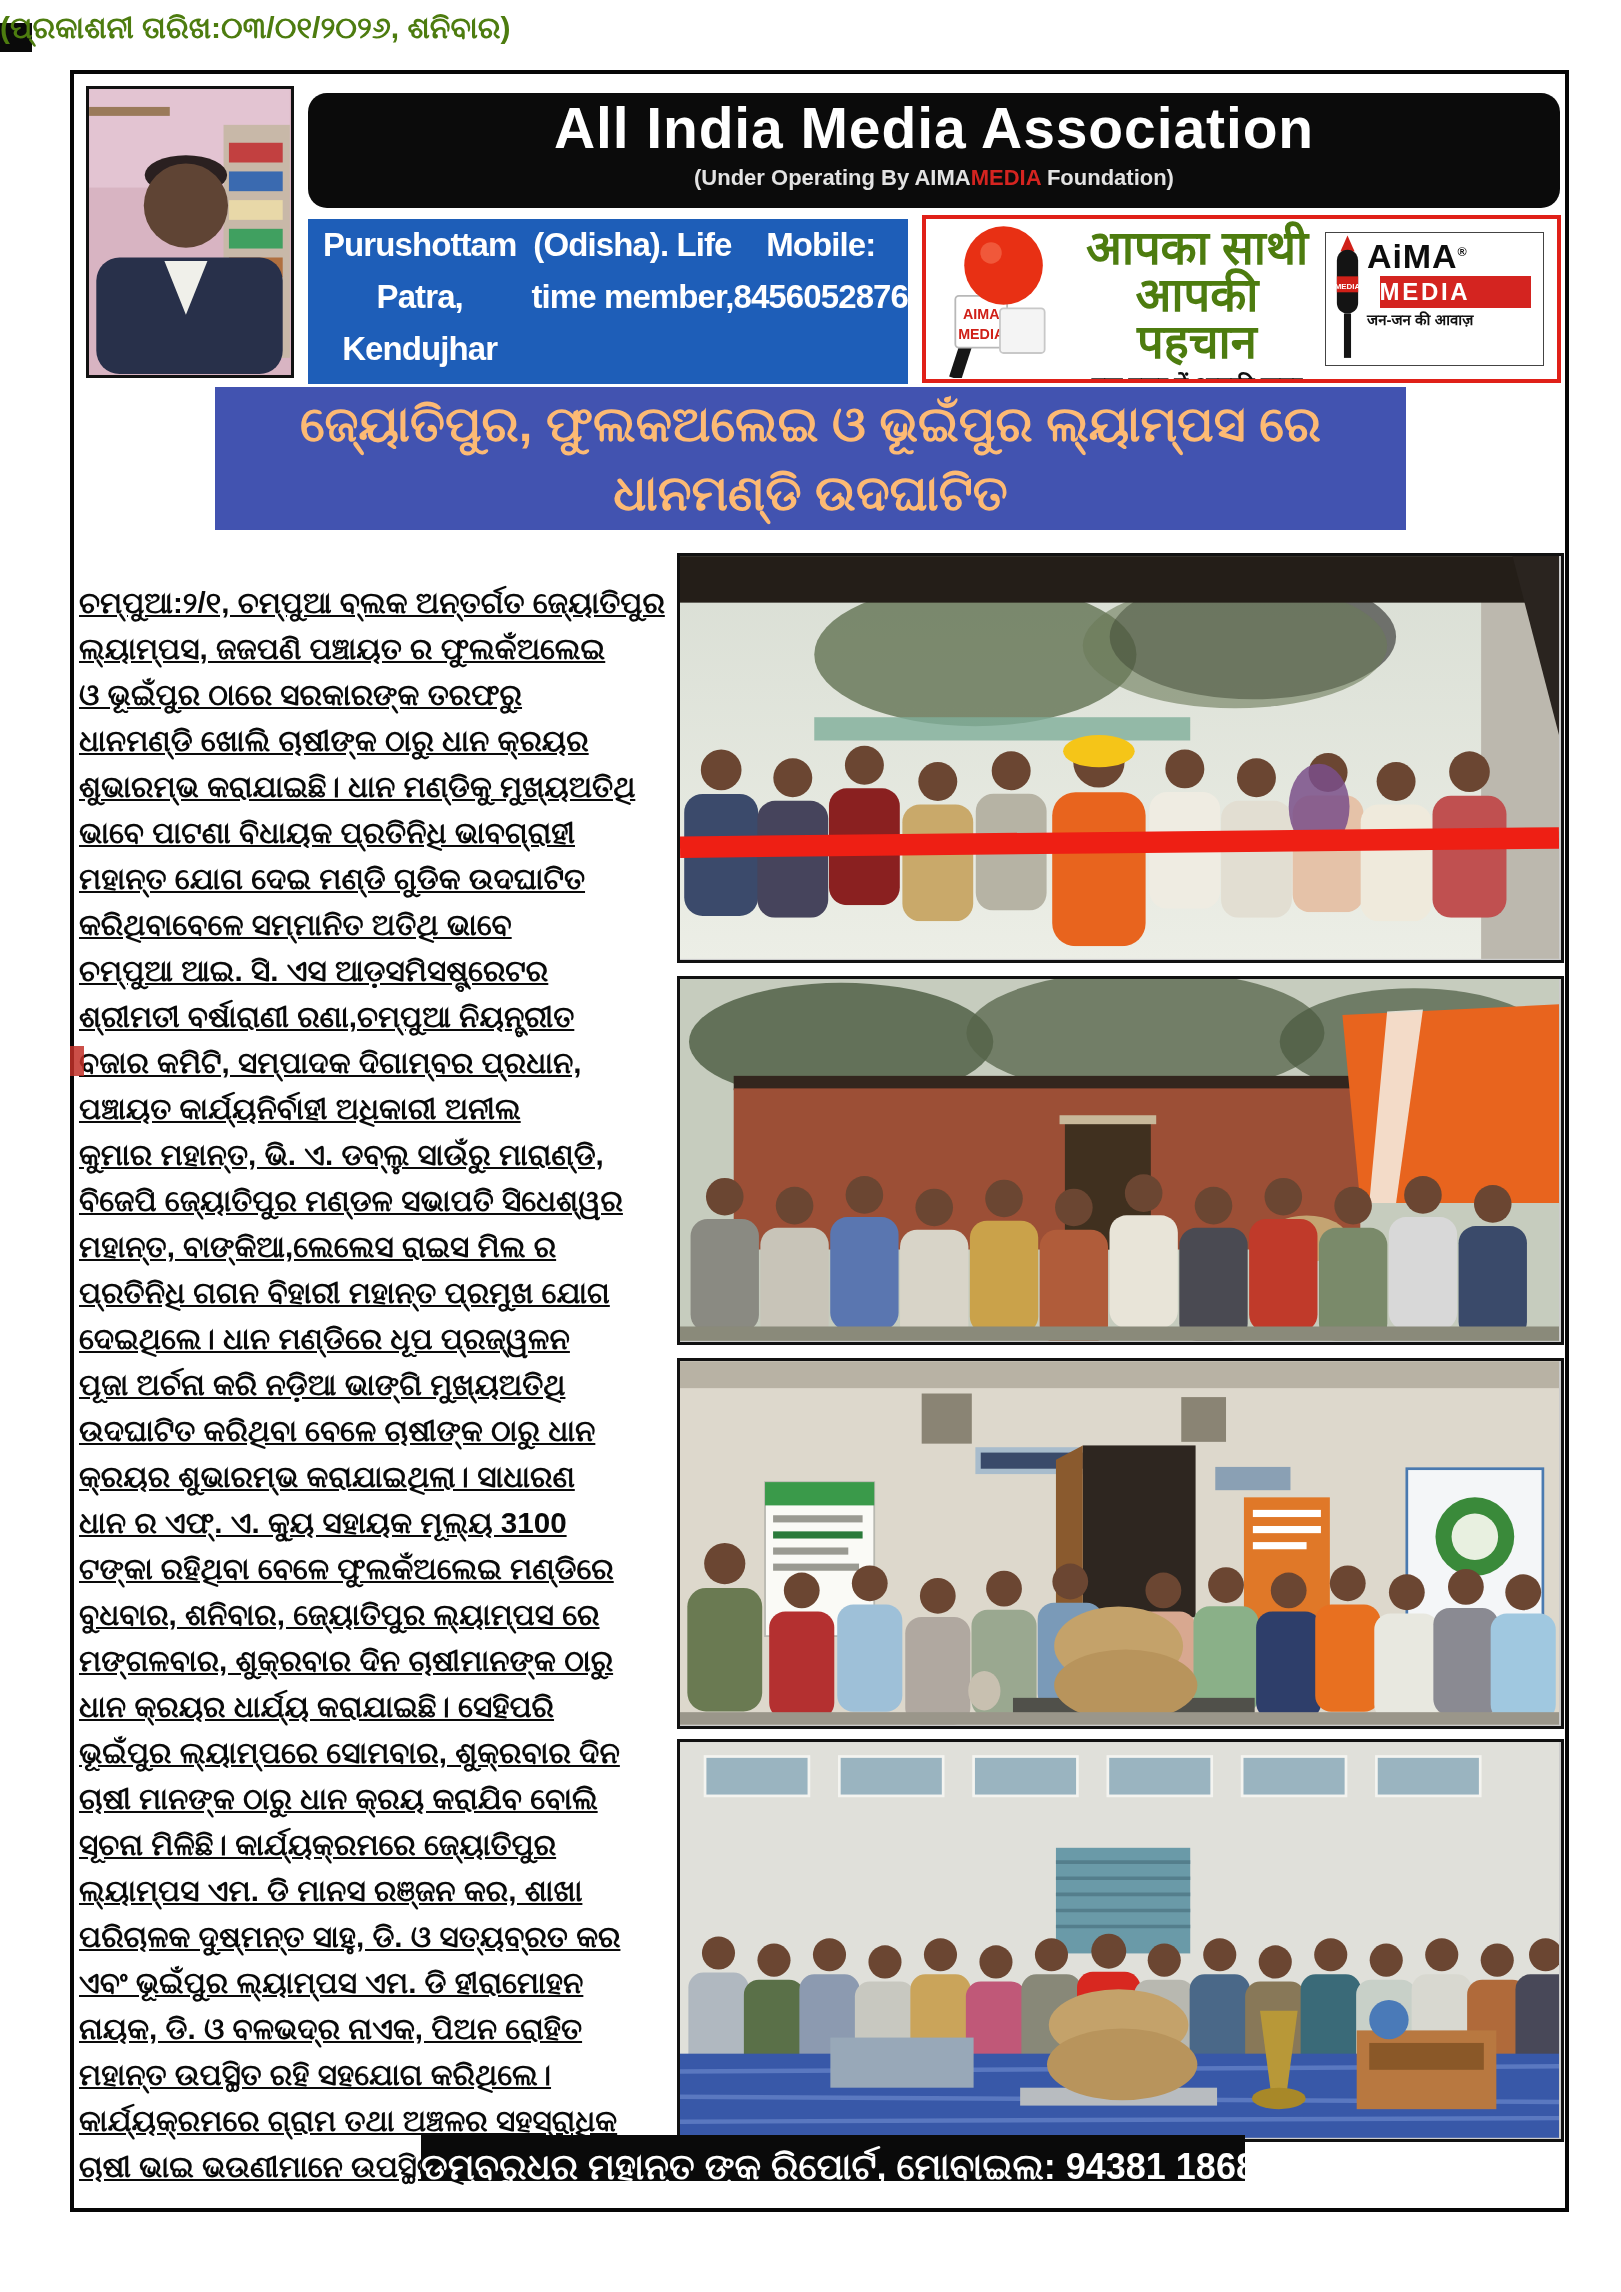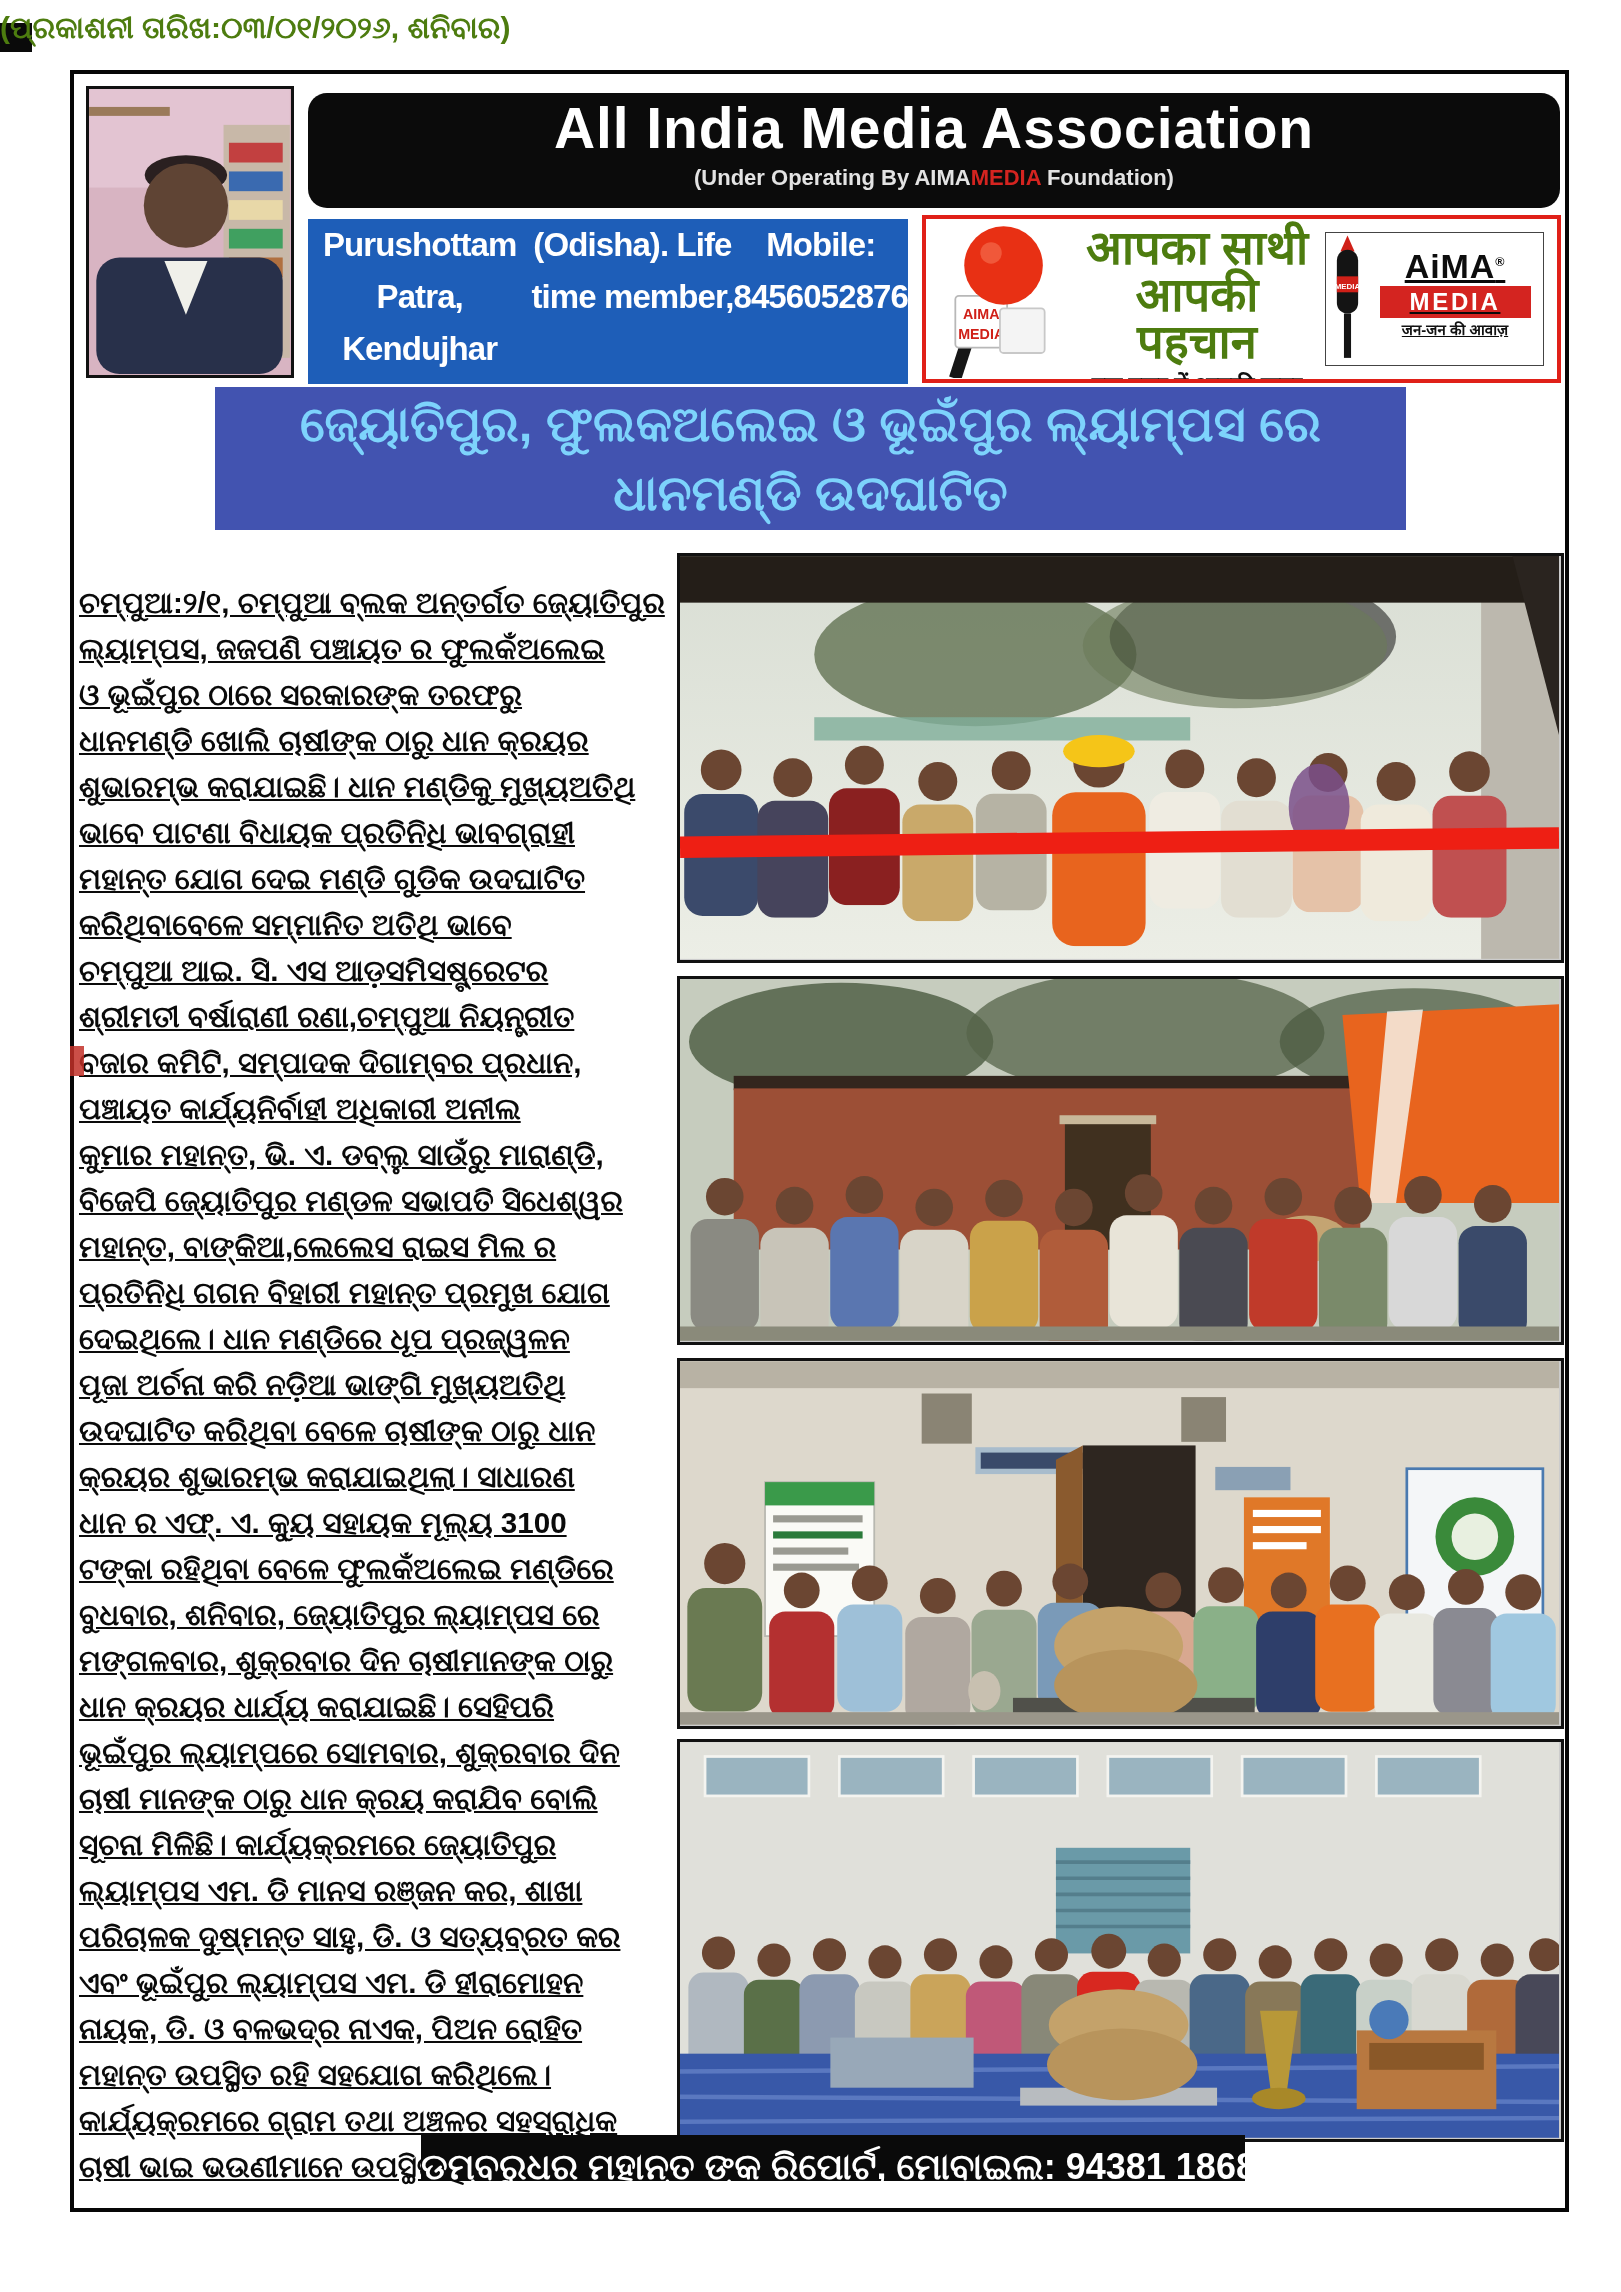--- a/index.html
+++ b/index.html
@@ -18,28 +18,28 @@
   .banner-sub{font-size:22px;line-height:36px;font-weight:bold;color:#e3e3e3;white-space:nowrap;}
   .banner-sub .hl{color:#d42420;}
   .member-box{left:308px;top:219px;width:600px;height:165px;background:var(--member-bg,#1e5eb8);color:#fff;
               text-align:center;display:flex;flex-direction:row;justify-content:center;}
   .member-box div{font-size:33px;line-height:52px;font-weight:bold;letter-spacing:-0.9px;}
   .promo-box{left:922px;top:215px;width:639px;height:168px;border:4.5px solid var(--accent-red,#e02018);box-sizing:border-box;background:#fff;overflow:hidden;}
   .promo-hindi{position:absolute;left:150px;top:5.4px;width:242px;text-align:center;}
   .promo-hindi .big{font-size:47px;line-height:47px;font-weight:bold;color:#4d7c0f;}
   .promo-hindi .small{margin-top:5.4px;font-size:23px;line-height:29px;font-weight:bold;color:#111;}
   .logo-box{position:absolute;left:399px;top:12.5px;width:219px;height:134px;border:1.8px solid #444;box-sizing:border-box;background:#fff;overflow:hidden;}
-  .logo-right{position:absolute;left:41px;top:10px;width:176px;text-align:center;text-decoration:underline;}
+  .logo-right{position:absolute;left:41px;top:0;width:176px;text-align:left;}
   .brand-line{font-size:34px;line-height:39px;font-weight:900;color:#0d0d0d;letter-spacing:0.9px;}
   .brand-line sup{font-size:12.5px;}
   .media-bar{margin:0 12.5px;background:#d42420;color:#fff;font-size:24px;line-height:32px;font-weight:bold;letter-spacing:2.7px;}
   .logo-tagline{font-size:15px;line-height:23px;font-weight:bold;color:#111;}
   
   .headline{left:215px;top:387px;width:1191px;height:143px;background:var(--headline-bg,#4253b0);
-            color:#7dd3fc;text-align:center;display:flex;flex-direction:column;justify-content:center;}
+            color:#fdba74;text-align:center;display:flex;flex-direction:column;justify-content:center;}
   .headline div{font-size:49px;line-height:69px;font-weight:bold;}
   
   .body-col{left:79px;top:580px;width:593px;text-decoration:underline;}
   .body-line{font-size:29.6px;line-height:46px;font-weight:bold;color:#0a0a0a;white-space:nowrap;}
   
   .photo{border:3.6px solid #111;box-sizing:border-box;overflow:hidden;background:#cccccc;}
   .photo svg{display:block;}
   .ph1{left:677px;top:553px;width:887px;height:410px;}
   .ph2{left:677px;top:976px;width:887px;height:369px;}
   .ph3{left:677px;top:1358px;width:887px;height:371px;}

